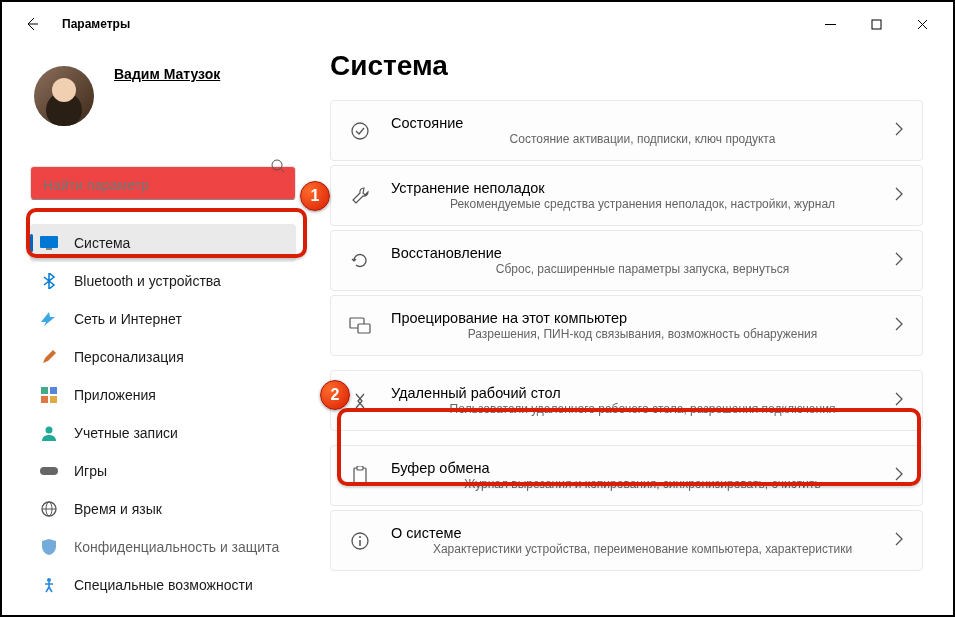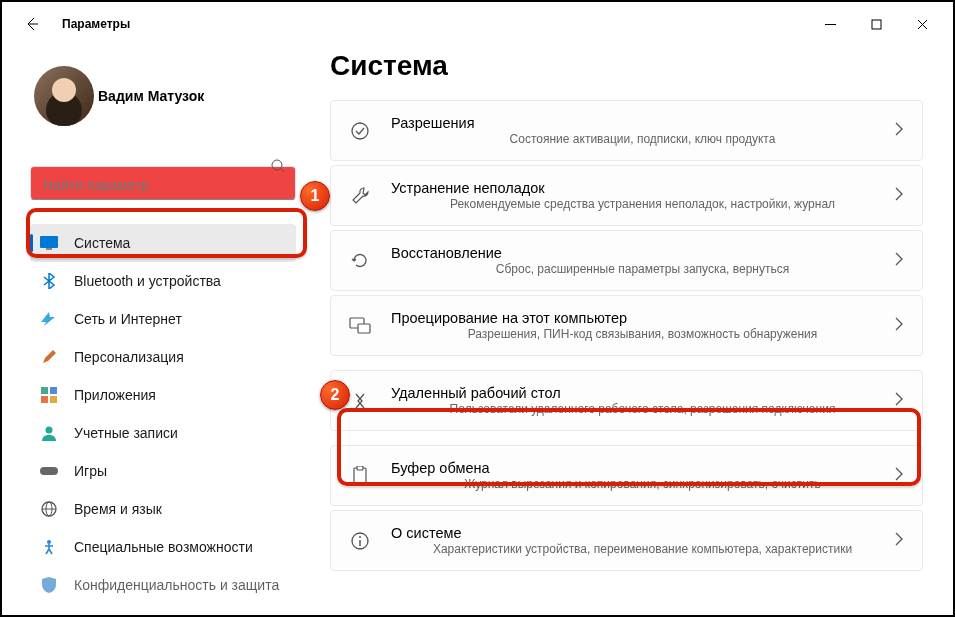--- a/index.html
+++ b/index.html
@@ -7,21 +7,21 @@
   
   .titlebar { display: flex; align-items: center; height: 44px; padding: 0 8px; font-weight: bold; }
   .back-btn { width: 32px; height: 32px; display: flex; align-items: center; justify-content: center; cursor: pointer; margin-left: 6px; }
   .window-title { font-size: 12px; margin-left: 14px; color: #000; }
   .win-controls { margin-left: auto; display: flex; }
   .win-btn { width: 46px; height: 32px; display: flex; align-items: center; justify-content: center; cursor: pointer; }
   
   .content { display: flex; height: calc(100% - 44px); }
   
   .sidebar { width: 310px; padding: 0 16px 0 28px; }
-  .profile { display: flex; align-items: center; gap: 4px; margin: 20px 0 24px 4px; }
+  .profile { display: flex; align-items: flex-start; gap: 20px; margin: 20px 0 24px 4px; text-decoration: underline; }
   .avatar { width: 60px; height: 60px; border-radius: 50%; background: linear-gradient(135deg, #8b6f5c 0%, #3d2817 100%); position: relative; overflow: hidden; }
   .avatar::after { content:""; position:absolute; top:12px; left:18px; width:24px; height:24px; border-radius:50%; background:#f0d0b0; box-shadow: 0 20px 0 6px #2a1f15; }
   .username { font-size: 14px; font-weight: 600; color: #000; }
   
   .search-wrap { position: relative; margin-bottom: 24px; }
   .search { width: 100%; height: 34px; border: 1px solid #e5e5e5; border-bottom: 1.5px solid #888; border-radius: 4px; padding: 4px 36px 0 12px; font-size: 14px; background: #ef4444; margin-top: 16px; }
   .search-icon { position: absolute; right: 10px; top: 8px; pointer-events: none; }
   
   .nav { list-style: none; }
   .nav-item { display: flex; align-items: center; height: 38px; padding: 0 10px; border-radius: 4px; cursor: pointer; font-size: 14px; color: #1a1a1a; position: relative; }
@@ -156,52 +156,52 @@
       <li class="nav-item">
         <span class="nav-icon">
             <svg width="16" height="16">
               <circle cx="8" cy="8" r="7" fill="none" stroke="#555" stroke-width="1.3"></circle>
               <ellipse cx="8" cy="8" rx="3" ry="7" fill="none" stroke="#555"></ellipse>
               <path d="M1 8h14" stroke="#555"></path>
             </svg>
           </span>
         <span>Время и язык</span>
       </li>
+      <li class="nav-item" style="opacity:.7">
+        <span class="nav-icon">
+            <svg width="14" height="16">
+              <path d="M7 0l7 2v5c0 5-3 8-7 9-4-1-7-4-7-9V2z" fill="#3a88c8"></path>
+            </svg>
+          </span>
+        <span>Конфиденциальность и защита</span>
+      </li>
       <li class="nav-item">
         <span class="nav-icon">
             <svg width="16" height="16">
               <circle cx="8" cy="3" r="2" fill="#2a88d8"></circle>
               <path d="M8 5v5M4 7h8M8 10l-3 5M8 10l3 5" stroke="#2a88d8" stroke-width="1.6"></path>
             </svg>
           </span>
         <span>Специальные возможности</span>
       </li>
-      <li class="nav-item" style="opacity:.7">
-        <span class="nav-icon">
-            <svg width="14" height="16">
-              <path d="M7 0l7 2v5c0 5-3 8-7 9-4-1-7-4-7-9V2z" fill="#3a88c8"></path>
-            </svg>
-          </span>
-        <span>Конфиденциальность и защита</span>
-      </li>
     </ul>
   </aside>
 
   <main class="main">
     <h1 class="page-title">Система</h1>
 
     <div class="setting-row">
       <span class="row-icon">
           <svg width="20" height="20" viewBox="0 0 20 20">
             <circle cx="10" cy="10" r="8" fill="none" stroke="#555" stroke-width="1.3"></circle>
             <path d="M6 10l3 3 5-6" fill="none" stroke="#555" stroke-width="1.3"></path>
           </svg>
         </span>
       <div class="row-text">
-        <div class="row-title">Разрешения</div>
+        <div class="row-title">Состояние</div>
         <div class="row-sub">Состояние активации, подписки, ключ продукта</div>
       </div>
       <span class="chevron"><svg width="10" height="14">
             <path d="M2 1l6 6-6 6" fill="none" stroke="#555" stroke-width="1.3"></path>
           </svg></span>
     </div>
 
     <div class="setting-row">
       <span class="row-icon">
           <svg width="20" height="20" viewBox="0 0 20 20">

